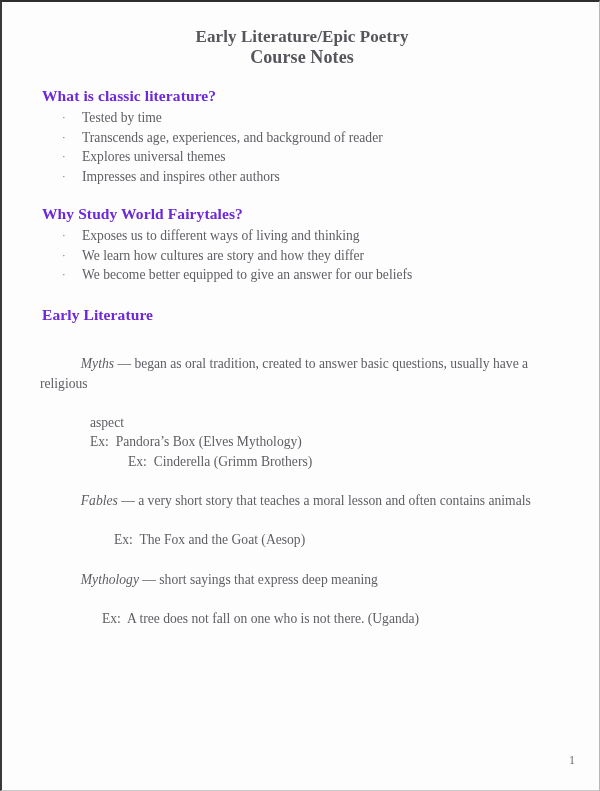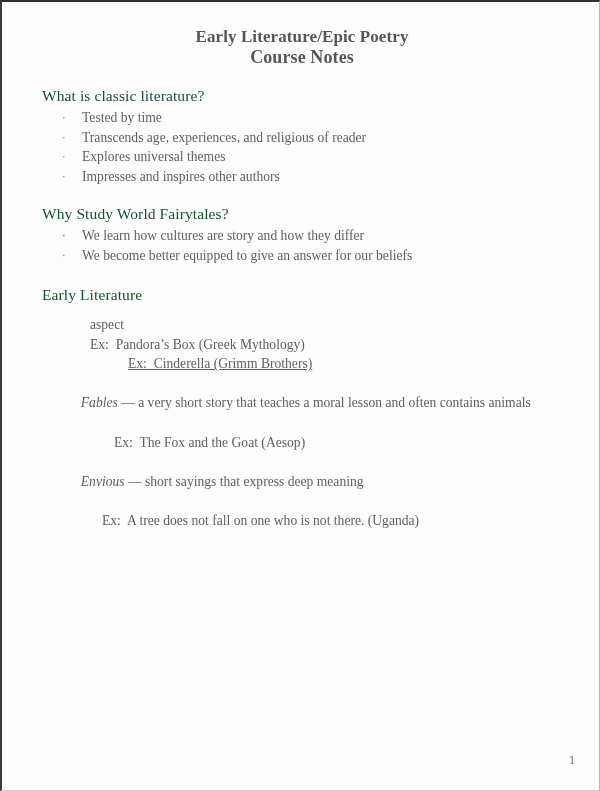--- a/index.html
+++ b/index.html
@@ -41,24 +41,24 @@
     font-size: 16.5px;
     line-height: 21px;
     letter-spacing: 0.1px;
     color: #55555c;
   }
   .title-line.t2 { font-size: 17px; }
   .title-line.t3 { font-size: 18px; }
 
   
   .section-heading {
-    font-weight: normal;
+    font-weight: bold;
     font-size: 15.5px;
     line-height: 20px;
-    color: #14532d;
+    color: #6d28d9;
     margin: 0 0 2px 2px;
     letter-spacing: 0.1px;
   }
   .section-gap { height: 18px; }
   .section-gap-lg { height: 20px; }
 
   
   .bullets {
     margin: 0 0 0 0;
     padding: 0;
@@ -92,21 +92,21 @@
   }
   .def-term {
     font-style: italic;
   }
   .def-cont {
     display: block;
   }
   .ind-2 { padding-left: 50px; }
   .ind-3 { padding-left: 62px; }
   .ind-4 { padding-left: 74px; }
-  .ind-5 { padding-left: 88px; text-decoration: underline; }
+  .ind-5 { padding-left: 88px; }
 
   
   .page-number {
     position: absolute;
     right: 24px;
     bottom: 22px;
     font-size: 12px;
     color: #6c6c72;
   }
 </style>
@@ -123,79 +123,83 @@
 
     <div>
       <div class="section-heading">What is classic literature?</div>
       <ul class="bullets">
         <li>
           <span class="bullet-mark">·</span>
           <span>Tested by time</span>
         </li>
         <li>
           <span class="bullet-mark">·</span>
-          <span>Transcends age, experiences, and religious of reader</span>
+          <span>Transcends age, experiences, and background of reader</span>
         </li>
         <li>
           <span class="bullet-mark">·</span>
           <span>Explores universal themes</span>
         </li>
         <li>
           <span class="bullet-mark">·</span>
           <span>Impresses and inspires other authors</span>
         </li>
       </ul>
     </div>
 
     <div class="section-gap"></div>
 
     <div>
       <div class="section-heading">Why Study World Fairytales?</div>
       <ul class="bullets">
         <li>
           <span class="bullet-mark">·</span>
+          <span>Exposes us to different ways of living and thinking</span>
         </li>
         <li>
           <span class="bullet-mark">·</span>
           <span>We learn how cultures are story and how they differ</span>
         </li>
         <li>
           <span class="bullet-mark">·</span>
           <span>We become better equipped to give an answer for our beliefs</span>
         </li>
       </ul>
     </div>
 
     <div class="section-gap-lg"></div>
 
     <div>
       <div class="section-heading">Early Literature</div>
 
       <div class="defs">
 
         <div>
+          <div class="def-line">
+            <span class="def-term">Myths</span><span> — </span><span>began as oral tradition, created to answer basic questions, usually have a religious</span>
+          </div>
           <div class="def-line def-cont ind-2">aspect</div>
-          <div class="def-line def-cont ind-2">Ex:  Pandora’s Box (Greek Mythology)</div>
+          <div class="def-line def-cont ind-2">Ex:  Pandora’s Box (Elves Mythology)</div>
         </div>
 
 
         <div>
           <div class="def-line def-cont ind-5">Ex:  Cinderella (Grimm Brothers)</div>
         </div>
 
         <div>
           <div class="def-line">
             <span class="def-term">Fables</span><span> — </span><span>a very short story that teaches a moral lesson and often contains animals</span>
           </div>
           <div class="def-line def-cont ind-4">Ex:  The Fox and the Goat (Aesop)</div>
         </div>
 
         <div>
           <div class="def-line">
-            <span class="def-term">Envious</span><span> — </span><span>short sayings that express deep meaning</span>
+            <span class="def-term">Mythology</span><span> — </span><span>short sayings that express deep meaning</span>
           </div>
           <div class="def-line def-cont ind-3">Ex:  A tree does not fall on one who is not there. (Uganda)</div>
         </div>
 
       </div>
     </div>
 
   </div>
 
   <div class="page-number">1</div>

